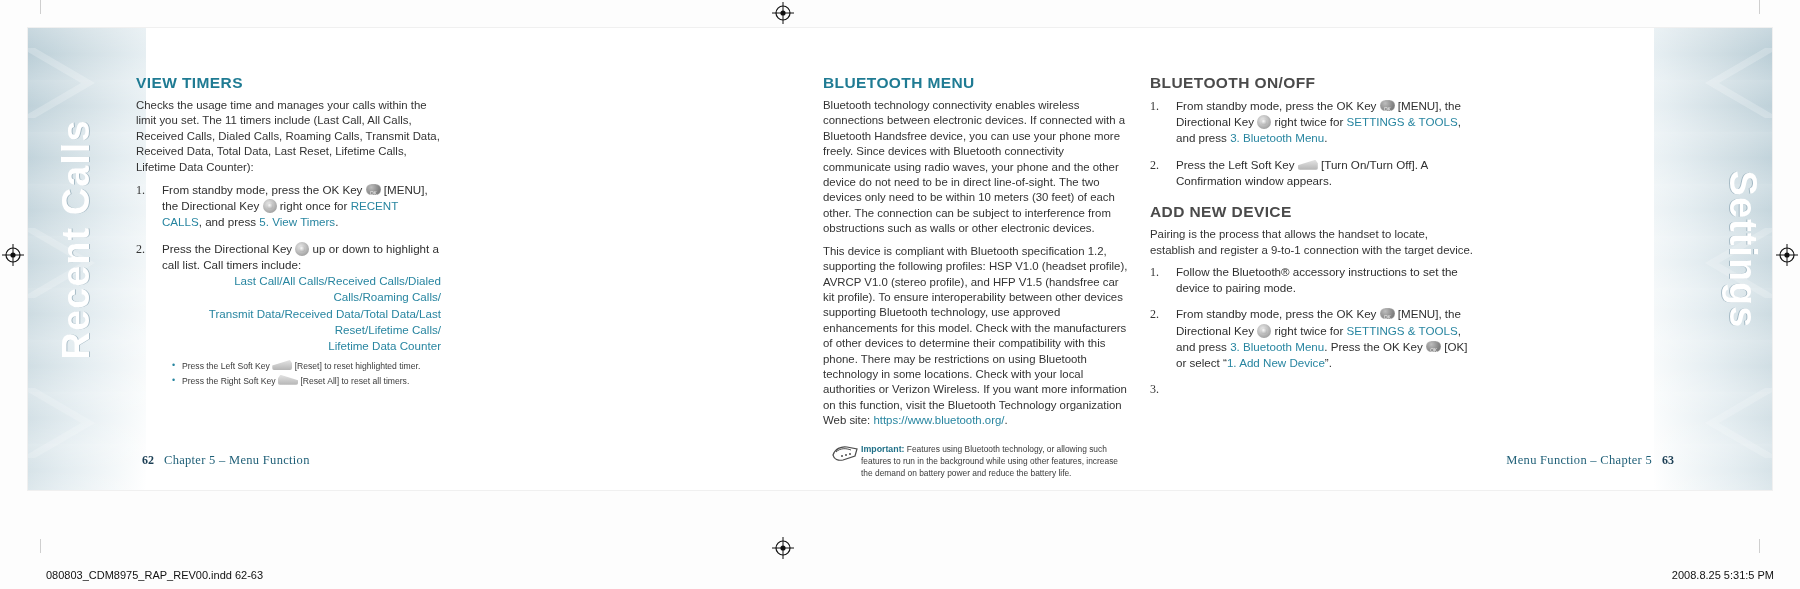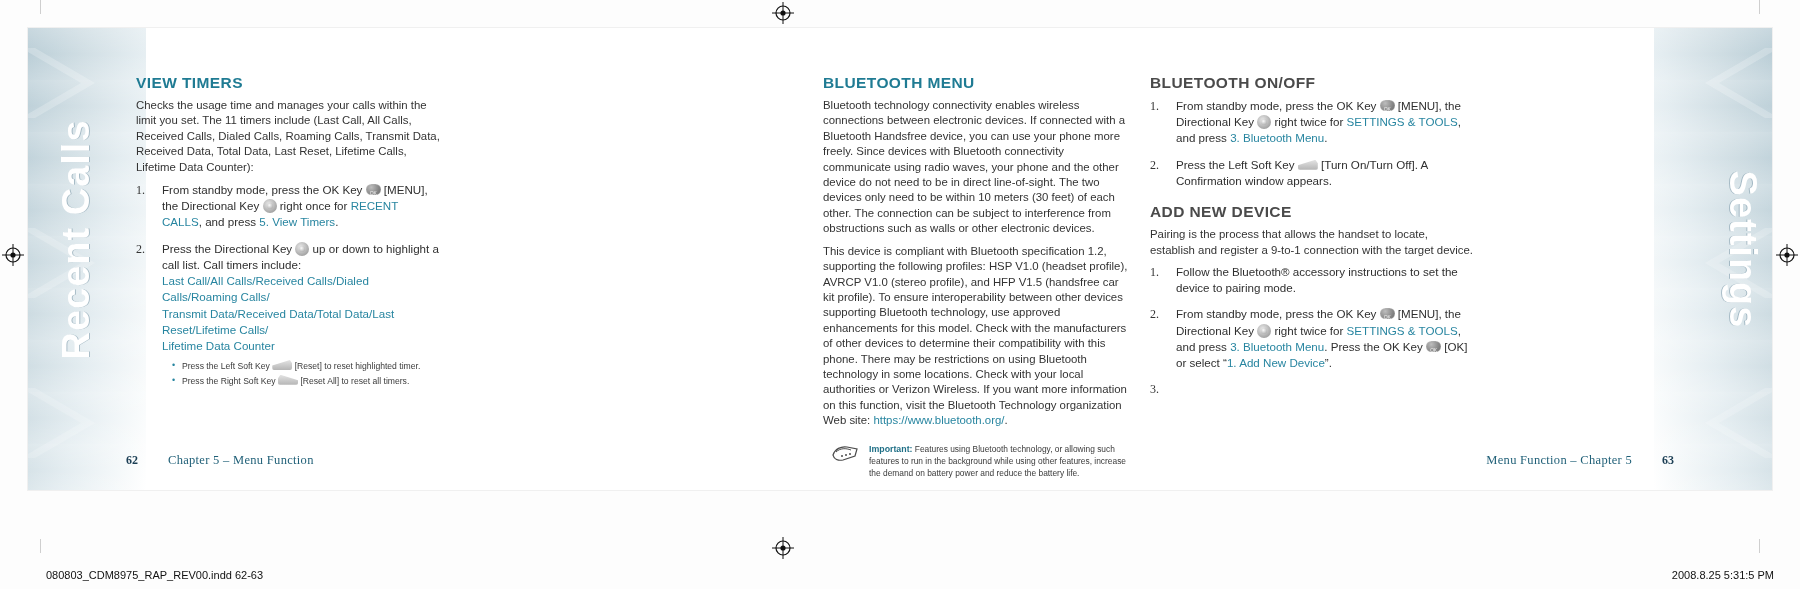--- a/index.html
+++ b/index.html
@@ -36,21 +36,21 @@
   h2.teal{color:#1f7b93;}
   h2.gray{color:#4a4a4a;}
 
   p.body{font-size:11.4px;line-height:15.4px;margin:0 0 7px 0;color:#333;}
   p.tight{margin:0;}
 
   ol.steps{list-style:none;margin:6px 0 0 0;padding:0;}
   ol.steps > li{position:relative;padding-left:26px;margin-bottom:10px;font-size:11.6px;line-height:16.2px;color:#2f2f2f;}
   ol.steps > li .num{position:absolute;left:0;top:0;width:19px;text-align:left;font-size:12px;color:#333;font-family:"Liberation Serif",serif;}
 
-  .lnk{color:#2785a0;}
+  .lnk{color:#2785a0;text-align:right;}
 
   ul.subs{list-style:none;margin:6px 0 0 0;padding:0 0 0 10px;}
   ul.subs li{position:relative;padding-left:10px;font-size:8.6px;line-height:12.6px;color:#3a3a3a;margin-bottom:2px;}
   ul.subs li:before{content:"\2022";position:absolute;left:0;top:-1px;color:#2785a0;font-size:9px;}
 
   
   .okkey{display:inline-block;width:15px;height:11px;border-radius:6px;
          background:radial-gradient(circle at 35% 30%,#bdbdbd,#7d7d7d 70%,#5f5f5f);
          vertical-align:-1px;position:relative;box-shadow:inset 0 0 1px #fff;}
   .okkey:after{content:"OK";position:absolute;left:0;right:0;top:1px;text-align:center;
@@ -59,33 +59,33 @@
          background:radial-gradient(circle at 40% 35%,#e8e8e8,#b0b0b0 60%,#8a8a8a 100%);
          vertical-align:-3px;position:relative;}
   .dirkey:after{content:"";position:absolute;left:4px;top:4px;width:6px;height:6px;border-radius:50%;
          background:radial-gradient(circle at 40% 35%,#fafafa,#9a9a9a);}
   .softkey{display:inline-block;width:20px;height:10px;vertical-align:-1px;
          background:linear-gradient(180deg,#e3e3e3,#b5b5b5);
          clip-path:polygon(0% 55%,88% 0%,100% 35%,100% 100%,0% 100%);border-radius:2px;}
   .softkey.r{clip-path:polygon(12% 0%,100% 55%,100% 100%,0% 100%,0% 35%);}
 
   
-  .note{display:flex;gap:8px;margin-top:14px;padding-left:8px;}
+  .note{display:flex;gap:0;margin-top:14px;padding-left:8px;}
   .note .ico{flex:0 0 auto;width:30px;height:22px;position:relative;}
   .note .ico svg{display:block;}
   .note .txt{font-size:8.4px;line-height:12.2px;color:#3a3a3a;}
   .note .txt b{color:#1f6f86;font-size:8.8px;}
 
   
   .footer{position:absolute;bottom:22px;font-family:"Liberation Serif",serif;color:#1f5f77;}
   .footer .pg{font-weight:bold;font-size:12px;color:#1c3f55;}
   .footer .ttl{font-size:12.5px;letter-spacing:.3px;}
   .footer.left{left:98px;}
   .footer.right{right:98px;text-align:right;}
-  .footer .row{display:flex;align-items:flex-start;gap:30px;}
+  .footer .row{display:flex;align-items:flex-start;gap:10px;margin-left:16px;}
 
   
   .regmark{position:absolute;width:22px;height:22px;}
   .regmark svg{display:block;}
   .striptext{position:absolute;bottom:8px;font-family:"Liberation Sans",sans-serif;font-size:11px;color:#111;padding-left:20px;}
   .striptext.l{left:26px;}
   .striptext.r{right:26px;}
   .tick{position:absolute;background:#cfcfcf;}
 </style>
 </head>

